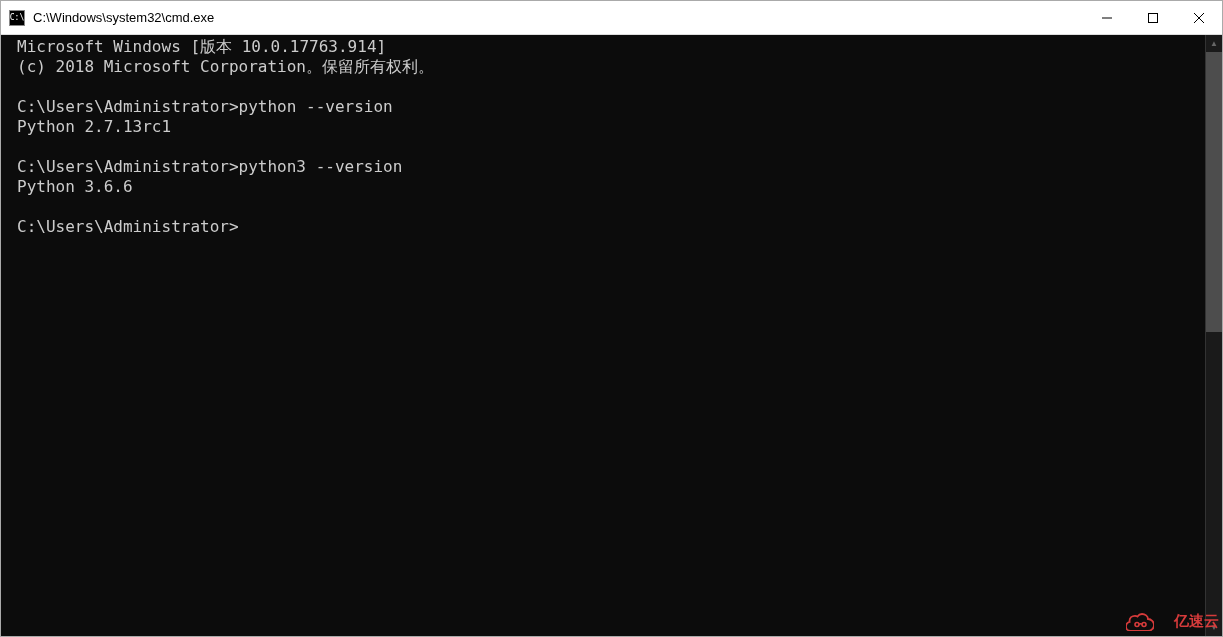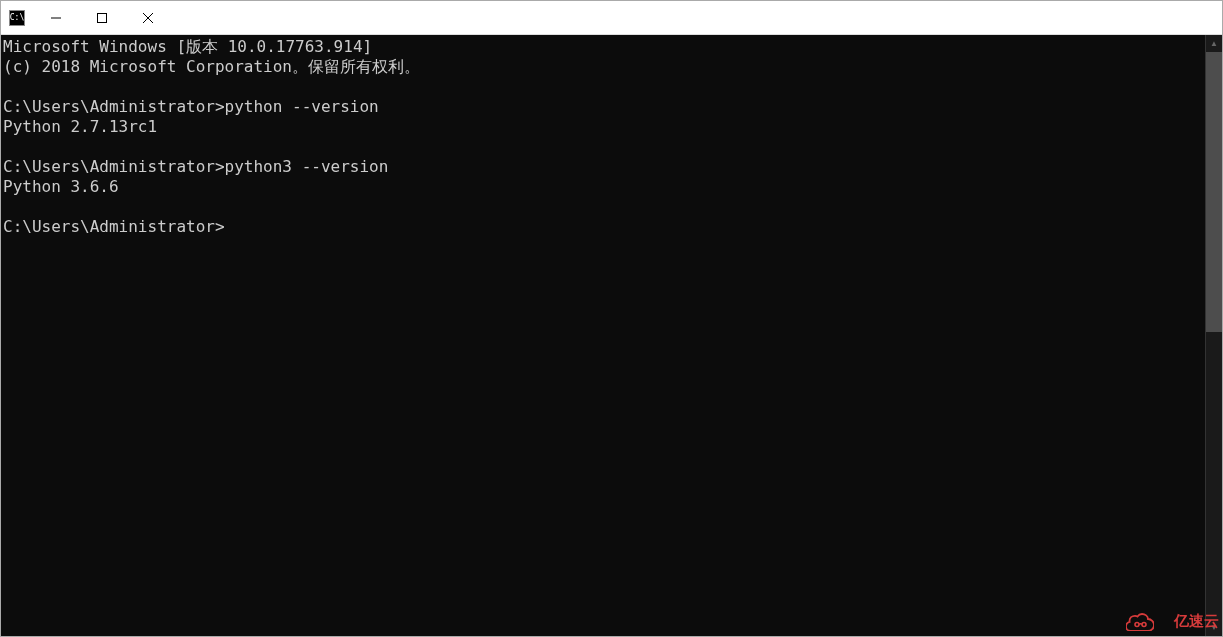--- a/index.html
+++ b/index.html
@@ -71,21 +71,21 @@
       background: #0c0c0c;
       position: relative;
     }
     .terminal {
       flex: 1;
       background: #0c0c0c;
       color: #cccccc;
       font-family: "NSimSun", "SimSun", "Consolas", monospace;
       font-size: 16px;
       line-height: 20px;
-      padding: 2px 0 0 2px;
+      padding: 2px 0 0 16px;
       white-space: pre;
       overflow: hidden;
     }
     .scrollbar {
       width: 17px;
       background: #1a1a1a;
       position: relative;
       border-left: 1px solid #333;
     }
     .scrollbar-arrow {
@@ -141,20 +141,21 @@
     .prompt-line {
       display: inline;
     }
   </style>
 </head>
 <body>
 
 <div class="window">
   <div class="titlebar">
     <div class="titlebar-icon">C:\</div>
+    <div class="titlebar-text">C:\Windows\system32\cmd.exe</div>
     <div class="titlebar-buttons">
       <div class="titlebar-btn">
         <svg viewBox="0 0 10 10">
             <line x1="0" y1="5" x2="10" y2="5" stroke="#000" stroke-width="1"></line>
           </svg>
       </div>
       <div class="titlebar-btn">
         <svg viewBox="0 0 10 10">
             <rect x="0.5" y="0.5" width="9" height="9" fill="none" stroke="#000" stroke-width="1"></rect>
           </svg>

